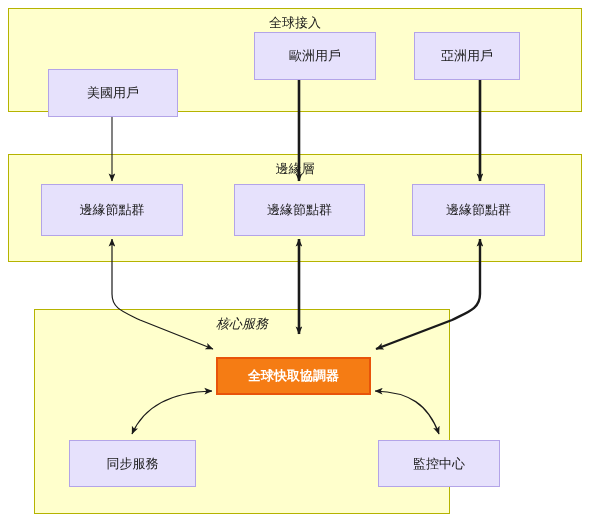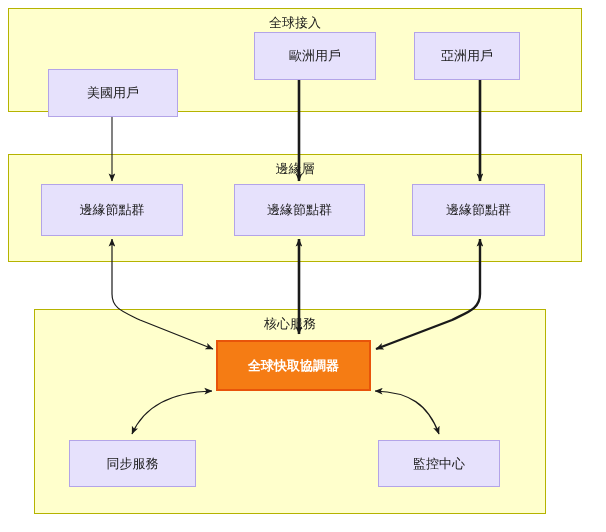--- a/index.html
+++ b/index.html
@@ -62,31 +62,31 @@
   }
   .node.accent {
     background: #f57c14;
     border: 2px solid #e8540a;
     color: #ffffff;
     font-weight: bold;
   }
   
   #group-access   { left: 8px;  top: 8px;   width: 574px; height: 104px; }
   #group-edge     { left: 8px;  top: 154px; width: 574px; height: 108px; }
-  #group-core     { left: 34px; top: 309px; width: 512px; height: 205px; }
+  #group-core     { left: 34px; top: 309px; width: 416px; height: 205px; font-style: italic; }
   
   #node-us   { left: 48px;  top: 32px; width: 130px; height: 48px; margin-top: 37px; }
   #node-eu   { left: 254px; top: 32px; width: 122px; height: 48px; }
   #node-asia { left: 414px; top: 32px; width: 106px; height: 48px; }
   
   #node-edge-1 { left: 41px;  top: 184px; width: 142px; height: 52px; }
   #node-edge-2 { left: 234px; top: 184px; width: 131px; height: 52px; }
   #node-edge-3 { left: 412px; top: 184px; width: 133px; height: 52px; }
   
-  #node-coordinator { left: 216px; top: 340px; width: 155px; height: 51px; }
+  #node-coordinator { left: 216px; top: 357px; width: 155px; height: 38px; }
   #node-sync        { left: 69px;  top: 440px; width: 127px; height: 47px; }
   #node-monitor     { left: 378px; top: 440px; width: 122px; height: 47px; }
 </style>
 </head>
 <body>
 
 <div id="diagram-root">
 
   <div class="group-box" id="group-access">
     <div class="group-title">全球接入</div>

